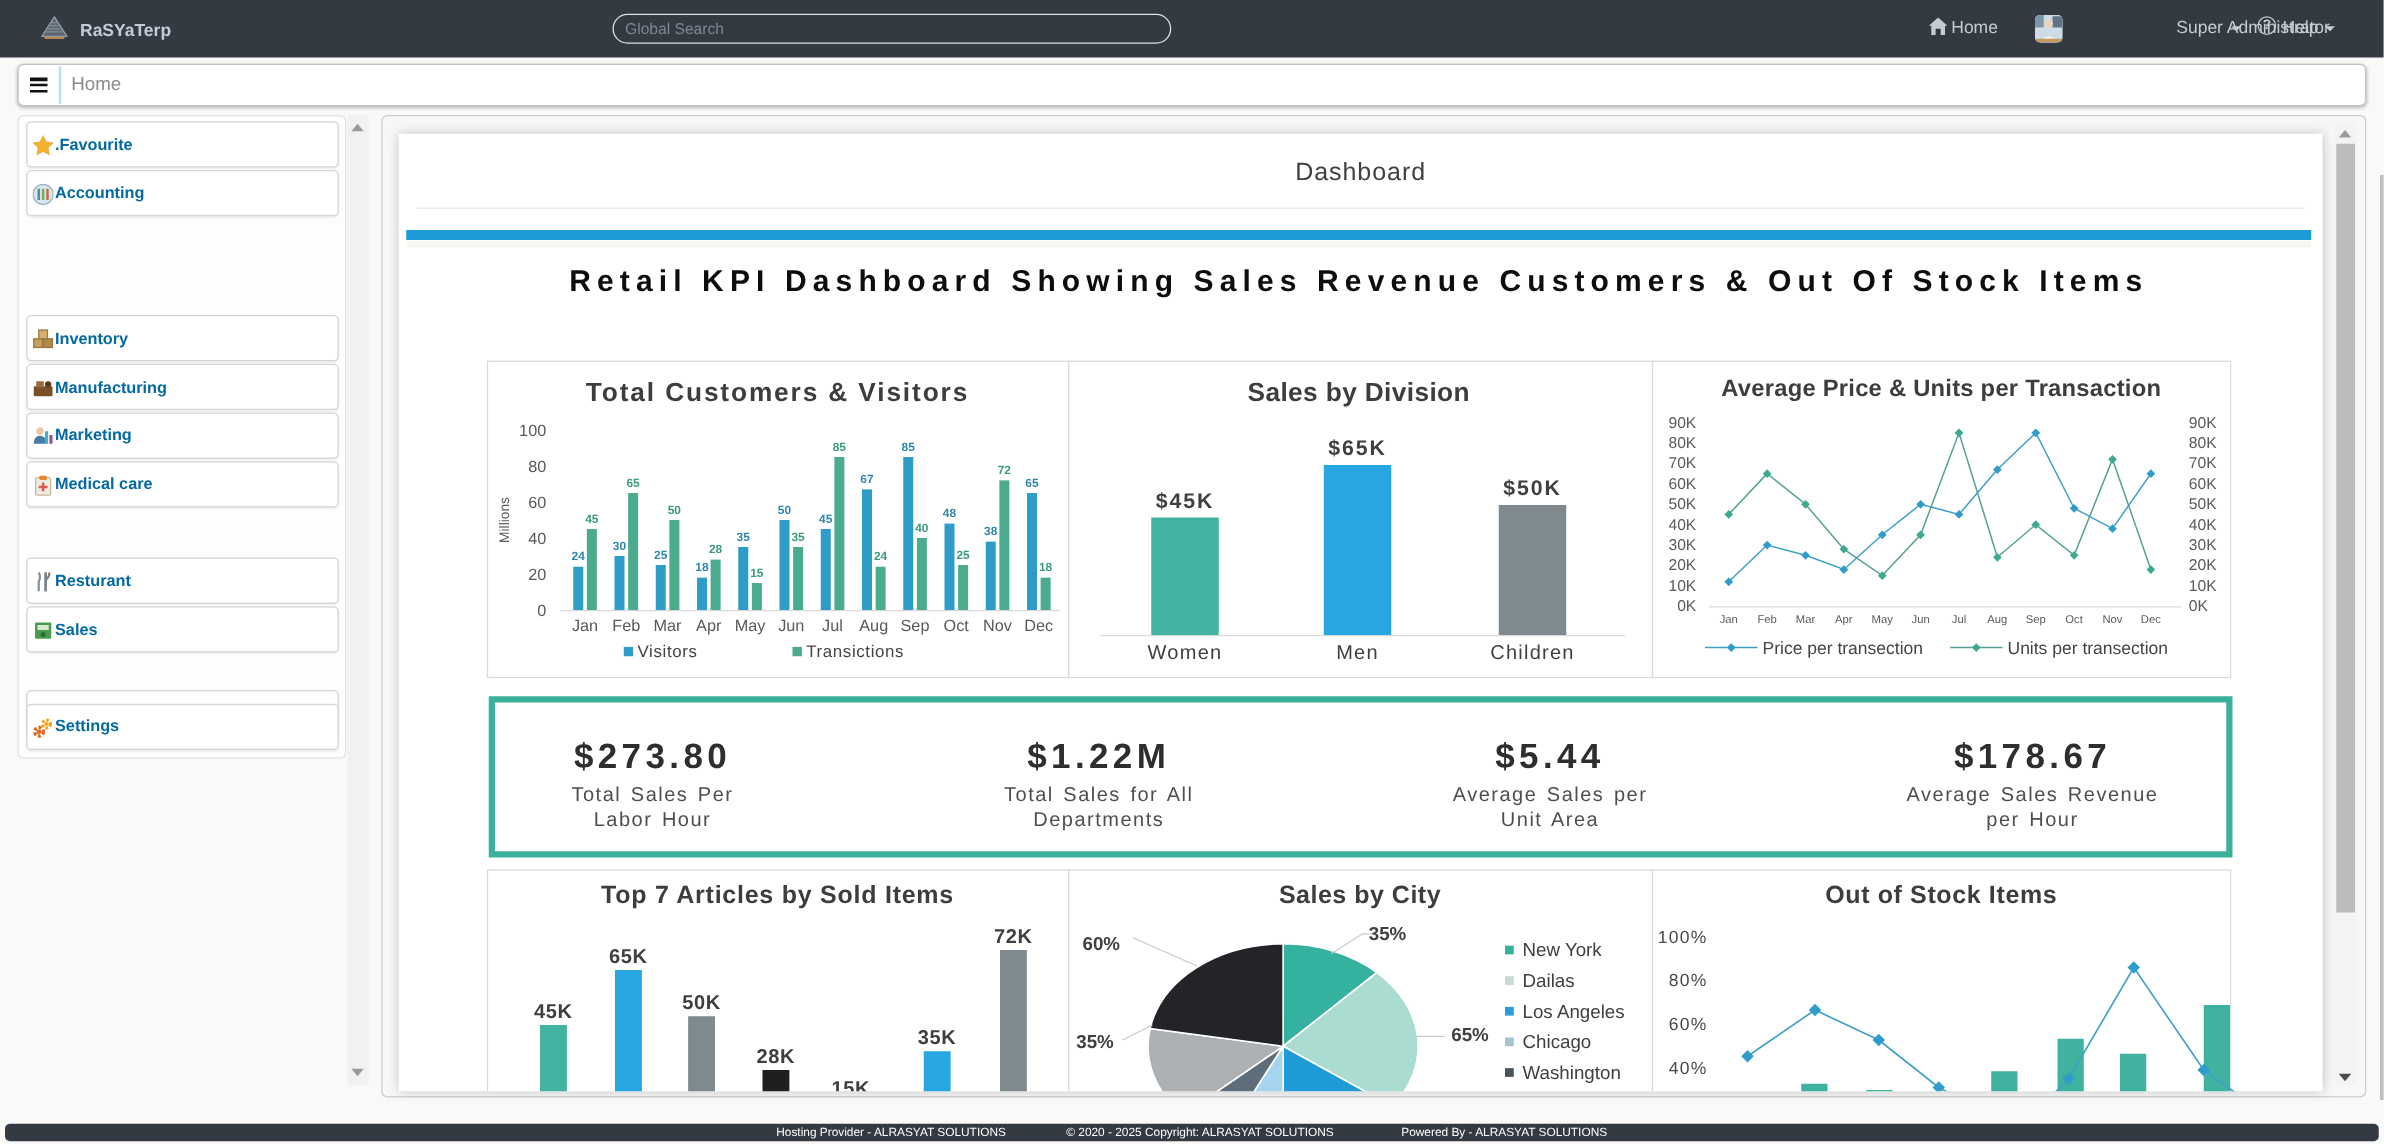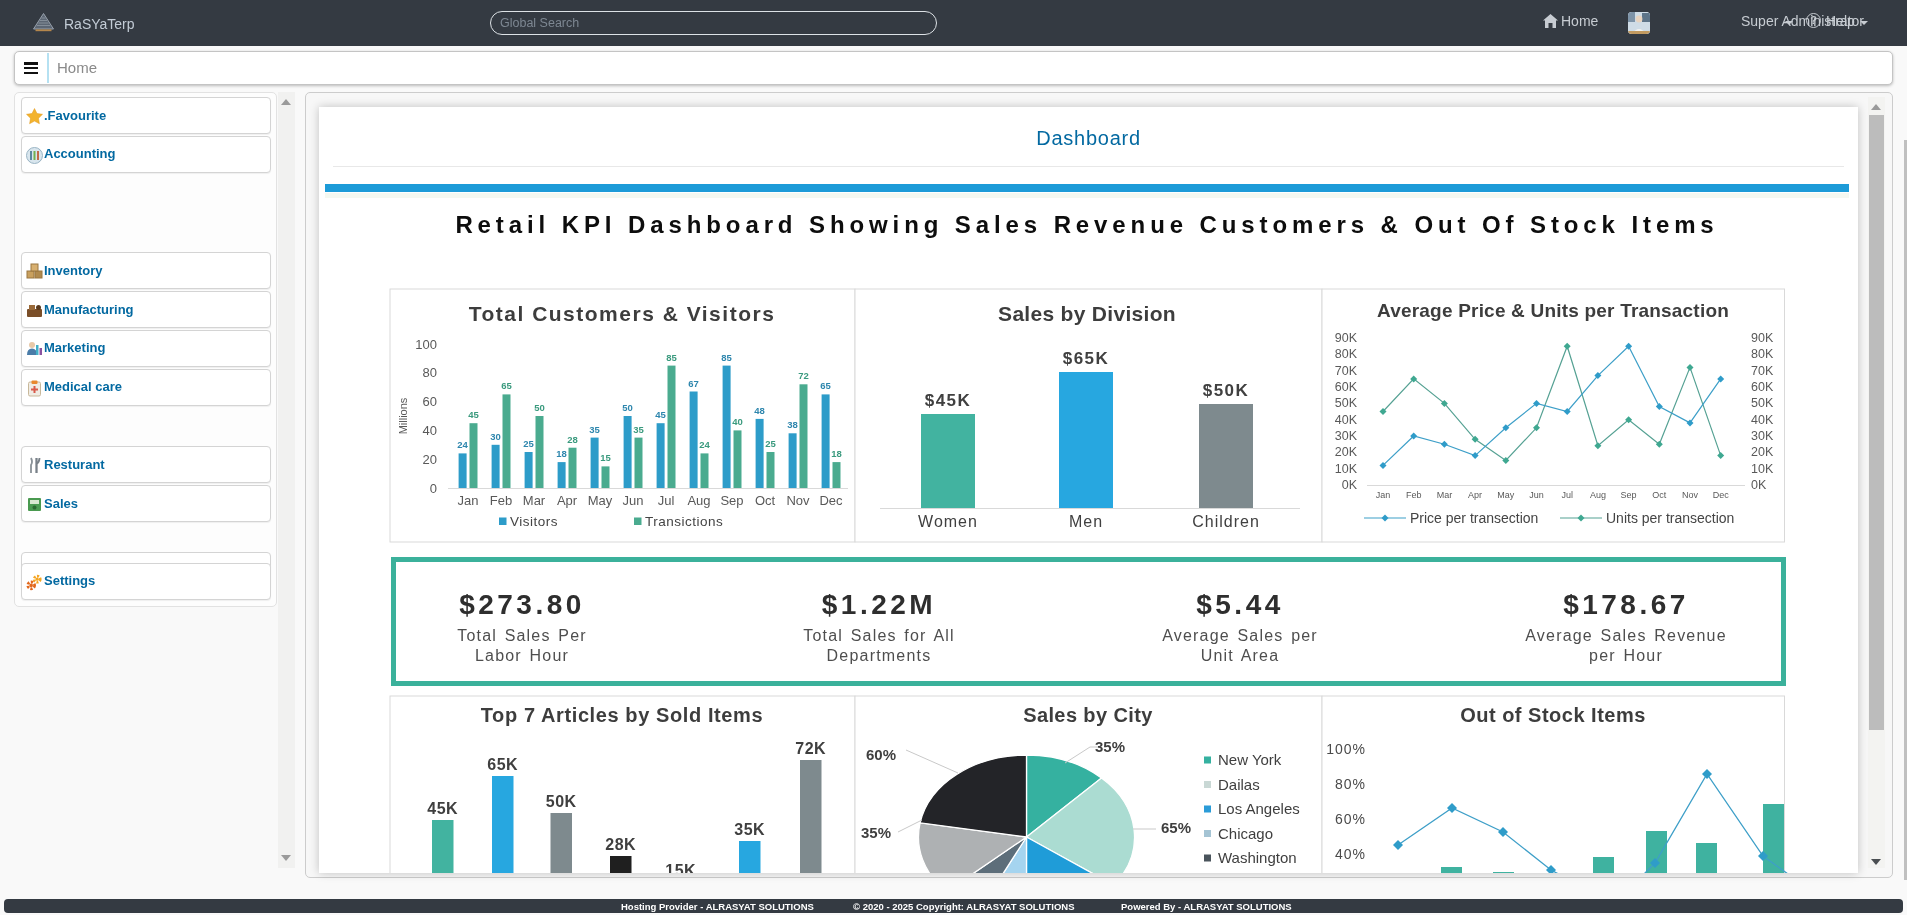--- a/index.html
+++ b/index.html
@@ -1,21 +1,21 @@
 <!DOCTYPE html>
 <html><head>
 <meta charset="utf-8">
 <style>
 *{margin:0;padding:0;box-sizing:border-box}
 html,body{width:1907px;height:915px;overflow:hidden;background:#f9f9f9;font-family:"Liberation Sans",sans-serif}
 #page{position:relative;width:1907px;height:915px}
 
 #nav{position:absolute;left:0;top:0;width:1907px;height:46px;background:#343a42}
 #logo{position:absolute;left:33px;top:13px;width:21px;height:19px}
-#brand{position:absolute;left:64px;top:16px;font-size:14px;font-weight:normal;color:#c3ccd6;letter-spacing:0}
+#brand{position:absolute;left:64px;top:16px;font-size:14px;font-weight:bold;color:#c3ccd6;letter-spacing:0}
 #gsearch{position:absolute;left:490px;top:11px;width:447px;height:24px;border:1px solid #dde2e6;border-radius:12px;color:#7d8792;font-size:12.5px;line-height:22px;padding-left:9px}
 .nvtxt{color:#c7ccd2;font-size:14px}
 #nhome{position:absolute;left:1561px;top:13px}
 #nhomeicon{position:absolute;left:1543px;top:14px}
 #avatar{position:absolute;left:1628px;top:12px;width:22px;height:22px;border-radius:4px;overflow:hidden;background:#d8e2ea}
 #nsuper{position:absolute;left:1741px;top:13px}
 .caret{position:absolute;width:0;height:0;border-left:4px solid transparent;border-right:4px solid transparent;border-top:4px solid #c7ccd2}
 #nhelpq{position:absolute;left:1806px;top:13px;width:15px;height:15px;border:1.5px solid #c7ccd2;border-radius:50%;color:#c7ccd2;font-size:11px;font-weight:bold;text-align:center;line-height:13px}
 #nhelp{position:absolute;left:1826px;top:13px}
 
@@ -31,25 +31,25 @@
 .sitem .stx{position:absolute;left:22px;top:9.5px;font-size:13px;font-weight:bold;color:#0369a1}
 
 #sscroll{position:absolute;left:278px;top:92px;width:17px;height:776px;background:#f1f1f0}
 #mscroll{position:absolute;left:1868px;top:97px;width:17px;height:771px;background:#f3f3f1}
 .arr-up{width:0;height:0;border-left:5px solid transparent;border-right:5px solid transparent;border-bottom:6px solid #9a9a9a;position:absolute;left:3px}
 .arr-dn{width:0;height:0;border-left:5px solid transparent;border-right:5px solid transparent;border-top:6px solid #4a4e52;position:absolute;left:3px}
 #mthumb{position:absolute;left:1869px;top:115px;width:15px;height:615px;background:#bcbcbc}
 
 #mainwrap{position:absolute;left:305px;top:92px;width:1588px;height:786px;border:1px solid #cccccc;border-radius:5px;background:#f7f7f7}
 #card{position:absolute;left:319px;top:107px;width:1539px;height:766px;background:#fff;box-shadow:0 0 9px rgba(0,0,0,.22);overflow:hidden}
-#dtitle{position:absolute;left:0;top:20px;width:1539px;text-align:center;font-size:20px;color:#0369a1;letter-spacing:.75px}
+#dtitle{position:absolute;left:0;top:20px;width:1539px;text-align:center;font-size:20px;color:#404040;letter-spacing:.75px}
 #dhr{position:absolute;left:14px;top:59px;width:1511px;height:1px;background:#e8e8e8}
 #bluebar{position:absolute;left:6px;top:77px;width:1524px;height:7.5px;background:#1d9bd8}
 
-#footer{position:absolute;left:4px;top:899px;width:1899px;height:14px;background:#343a42;border-radius:4px;color:#fff;font-size:9.5px;font-weight:bold}
+#footer{position:absolute;left:4px;top:899px;width:1899px;height:14px;background:#343a42;border-radius:4px;color:#fff;font-size:9.5px;font-weight:normal}
 #footer span{position:absolute;top:2px}
 #rstrip{position:absolute;left:1904px;top:140px;width:3px;height:740px;background:#c0c0c0}
 </style>
 </head>
 <body>
 <div id="page">
 
   <div id="nav">
     <svg id="logo" viewBox="0 0 21 19">
       <path d="M10.5 .5 L20.5 16 L.5 16 Z" fill="#5c6673" stroke="#98a1ac" stroke-width="1"></path>

